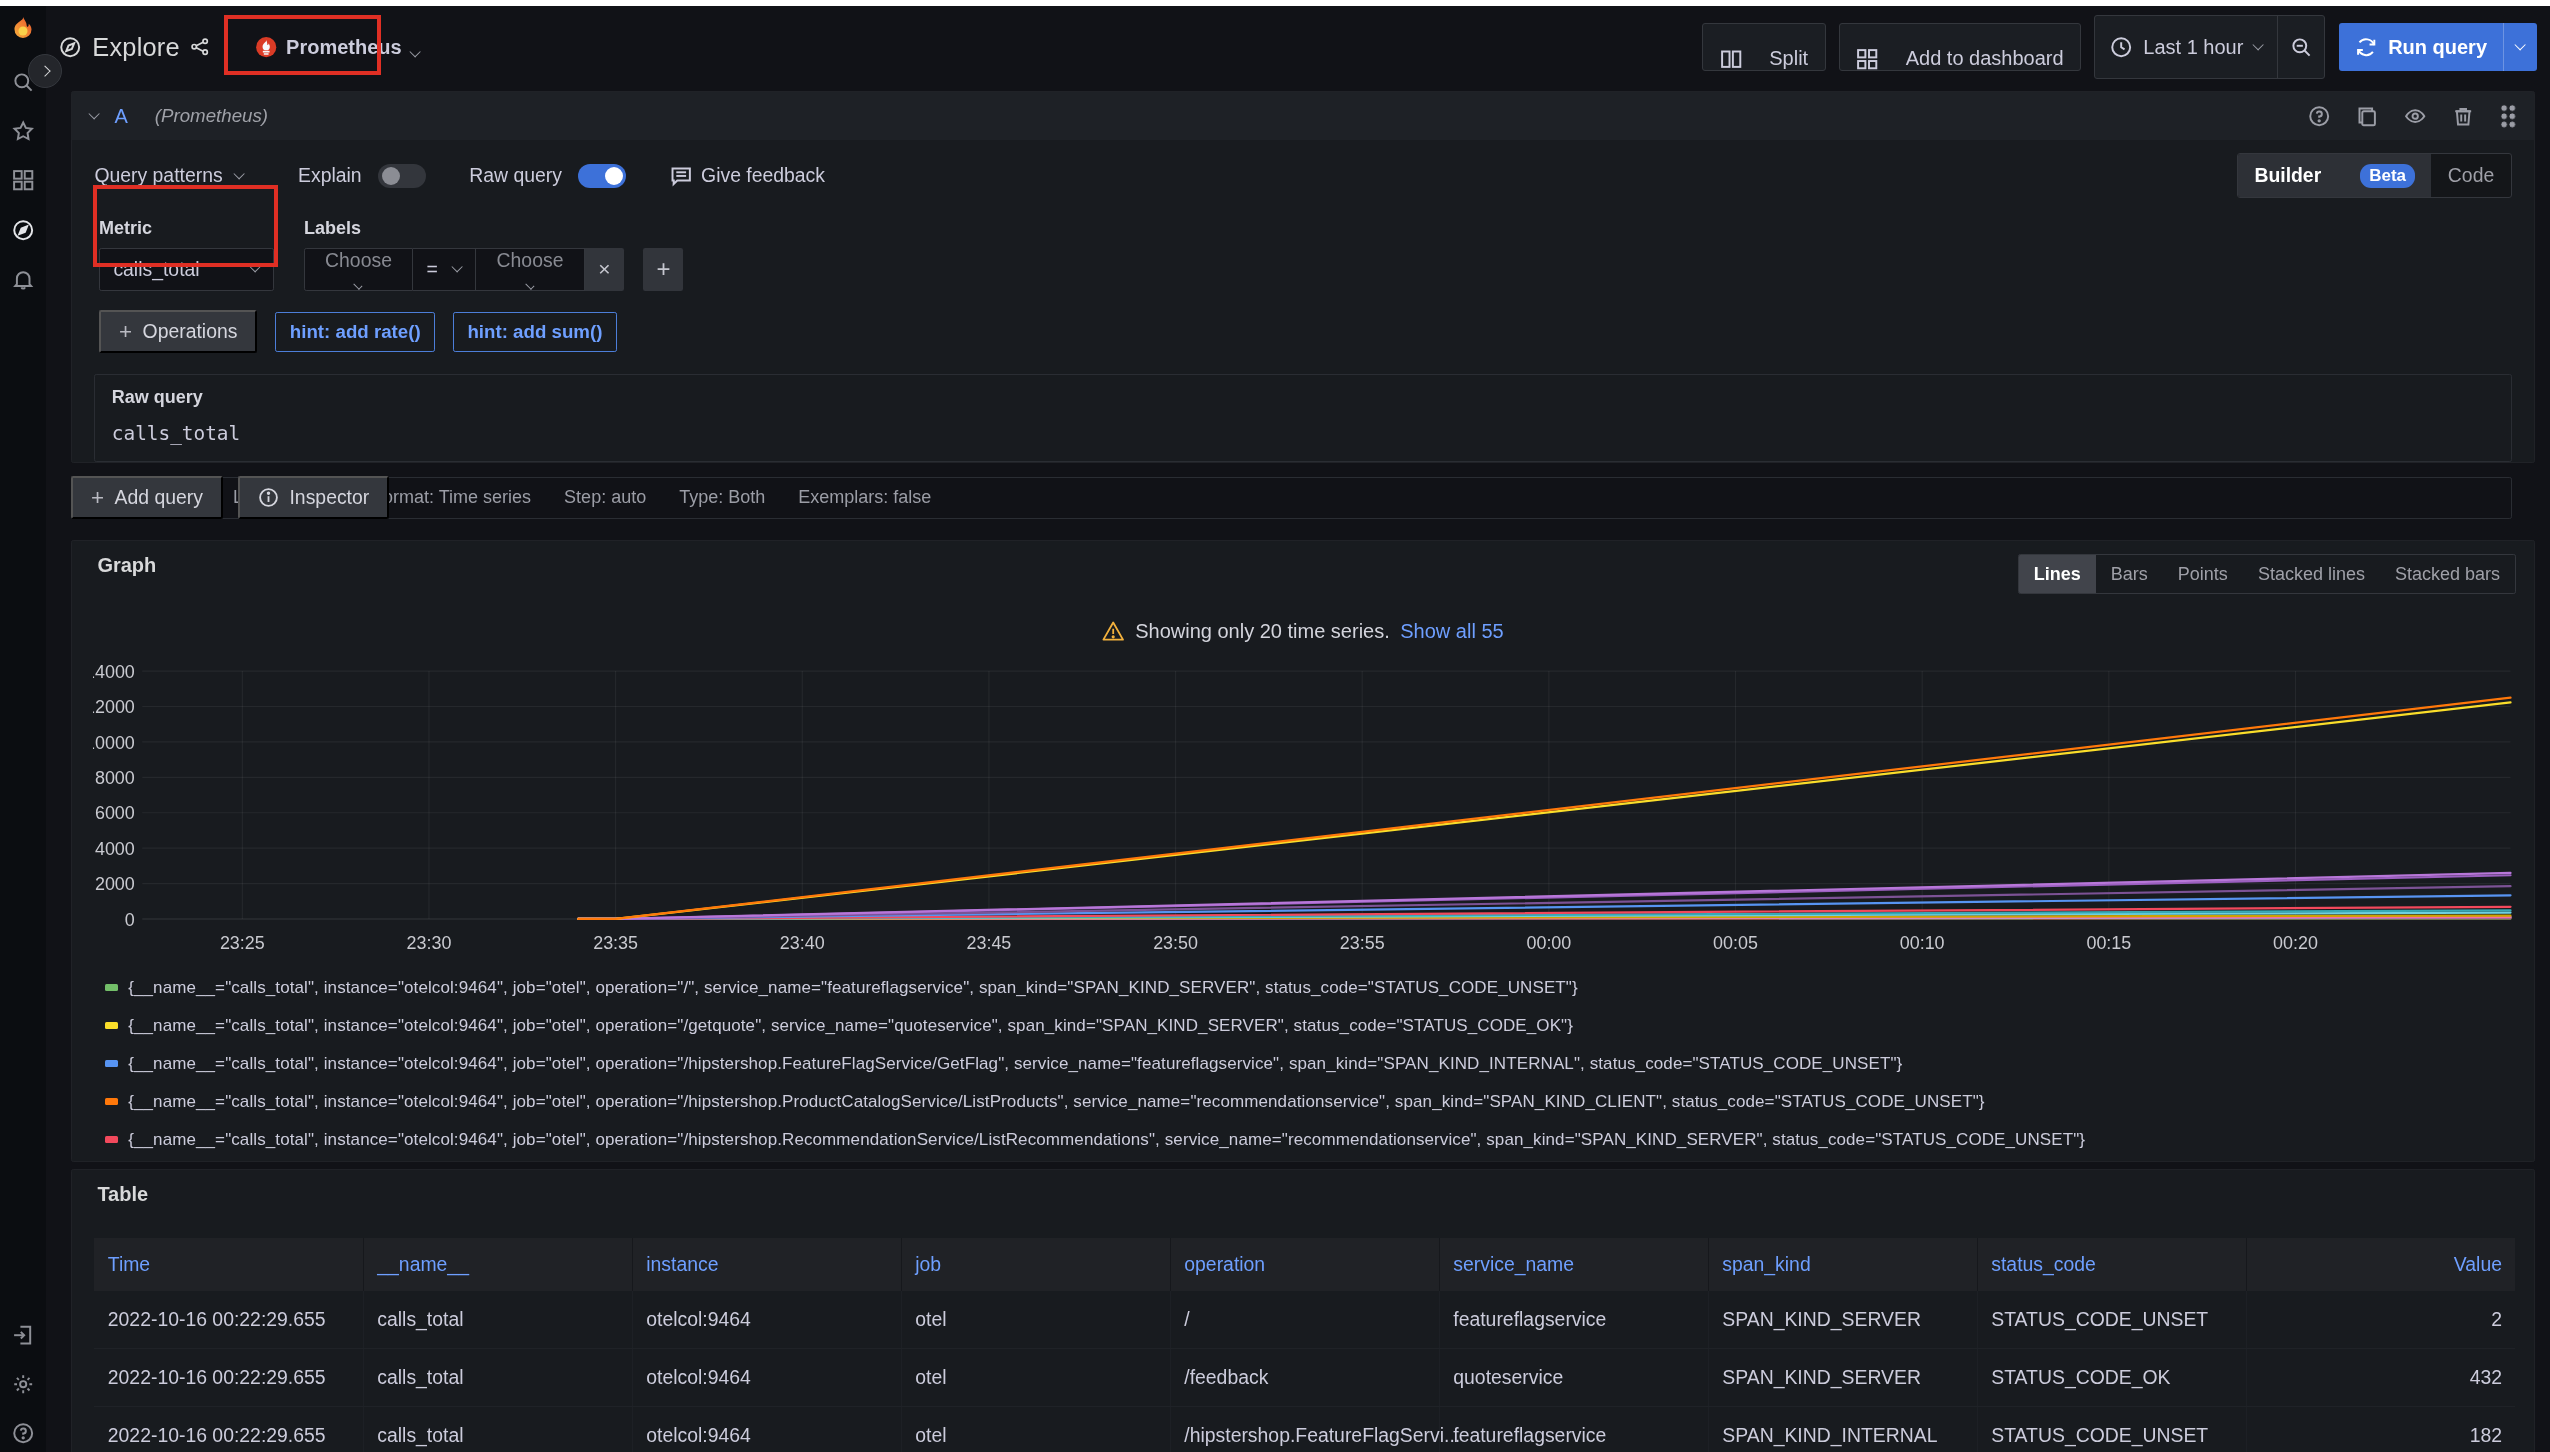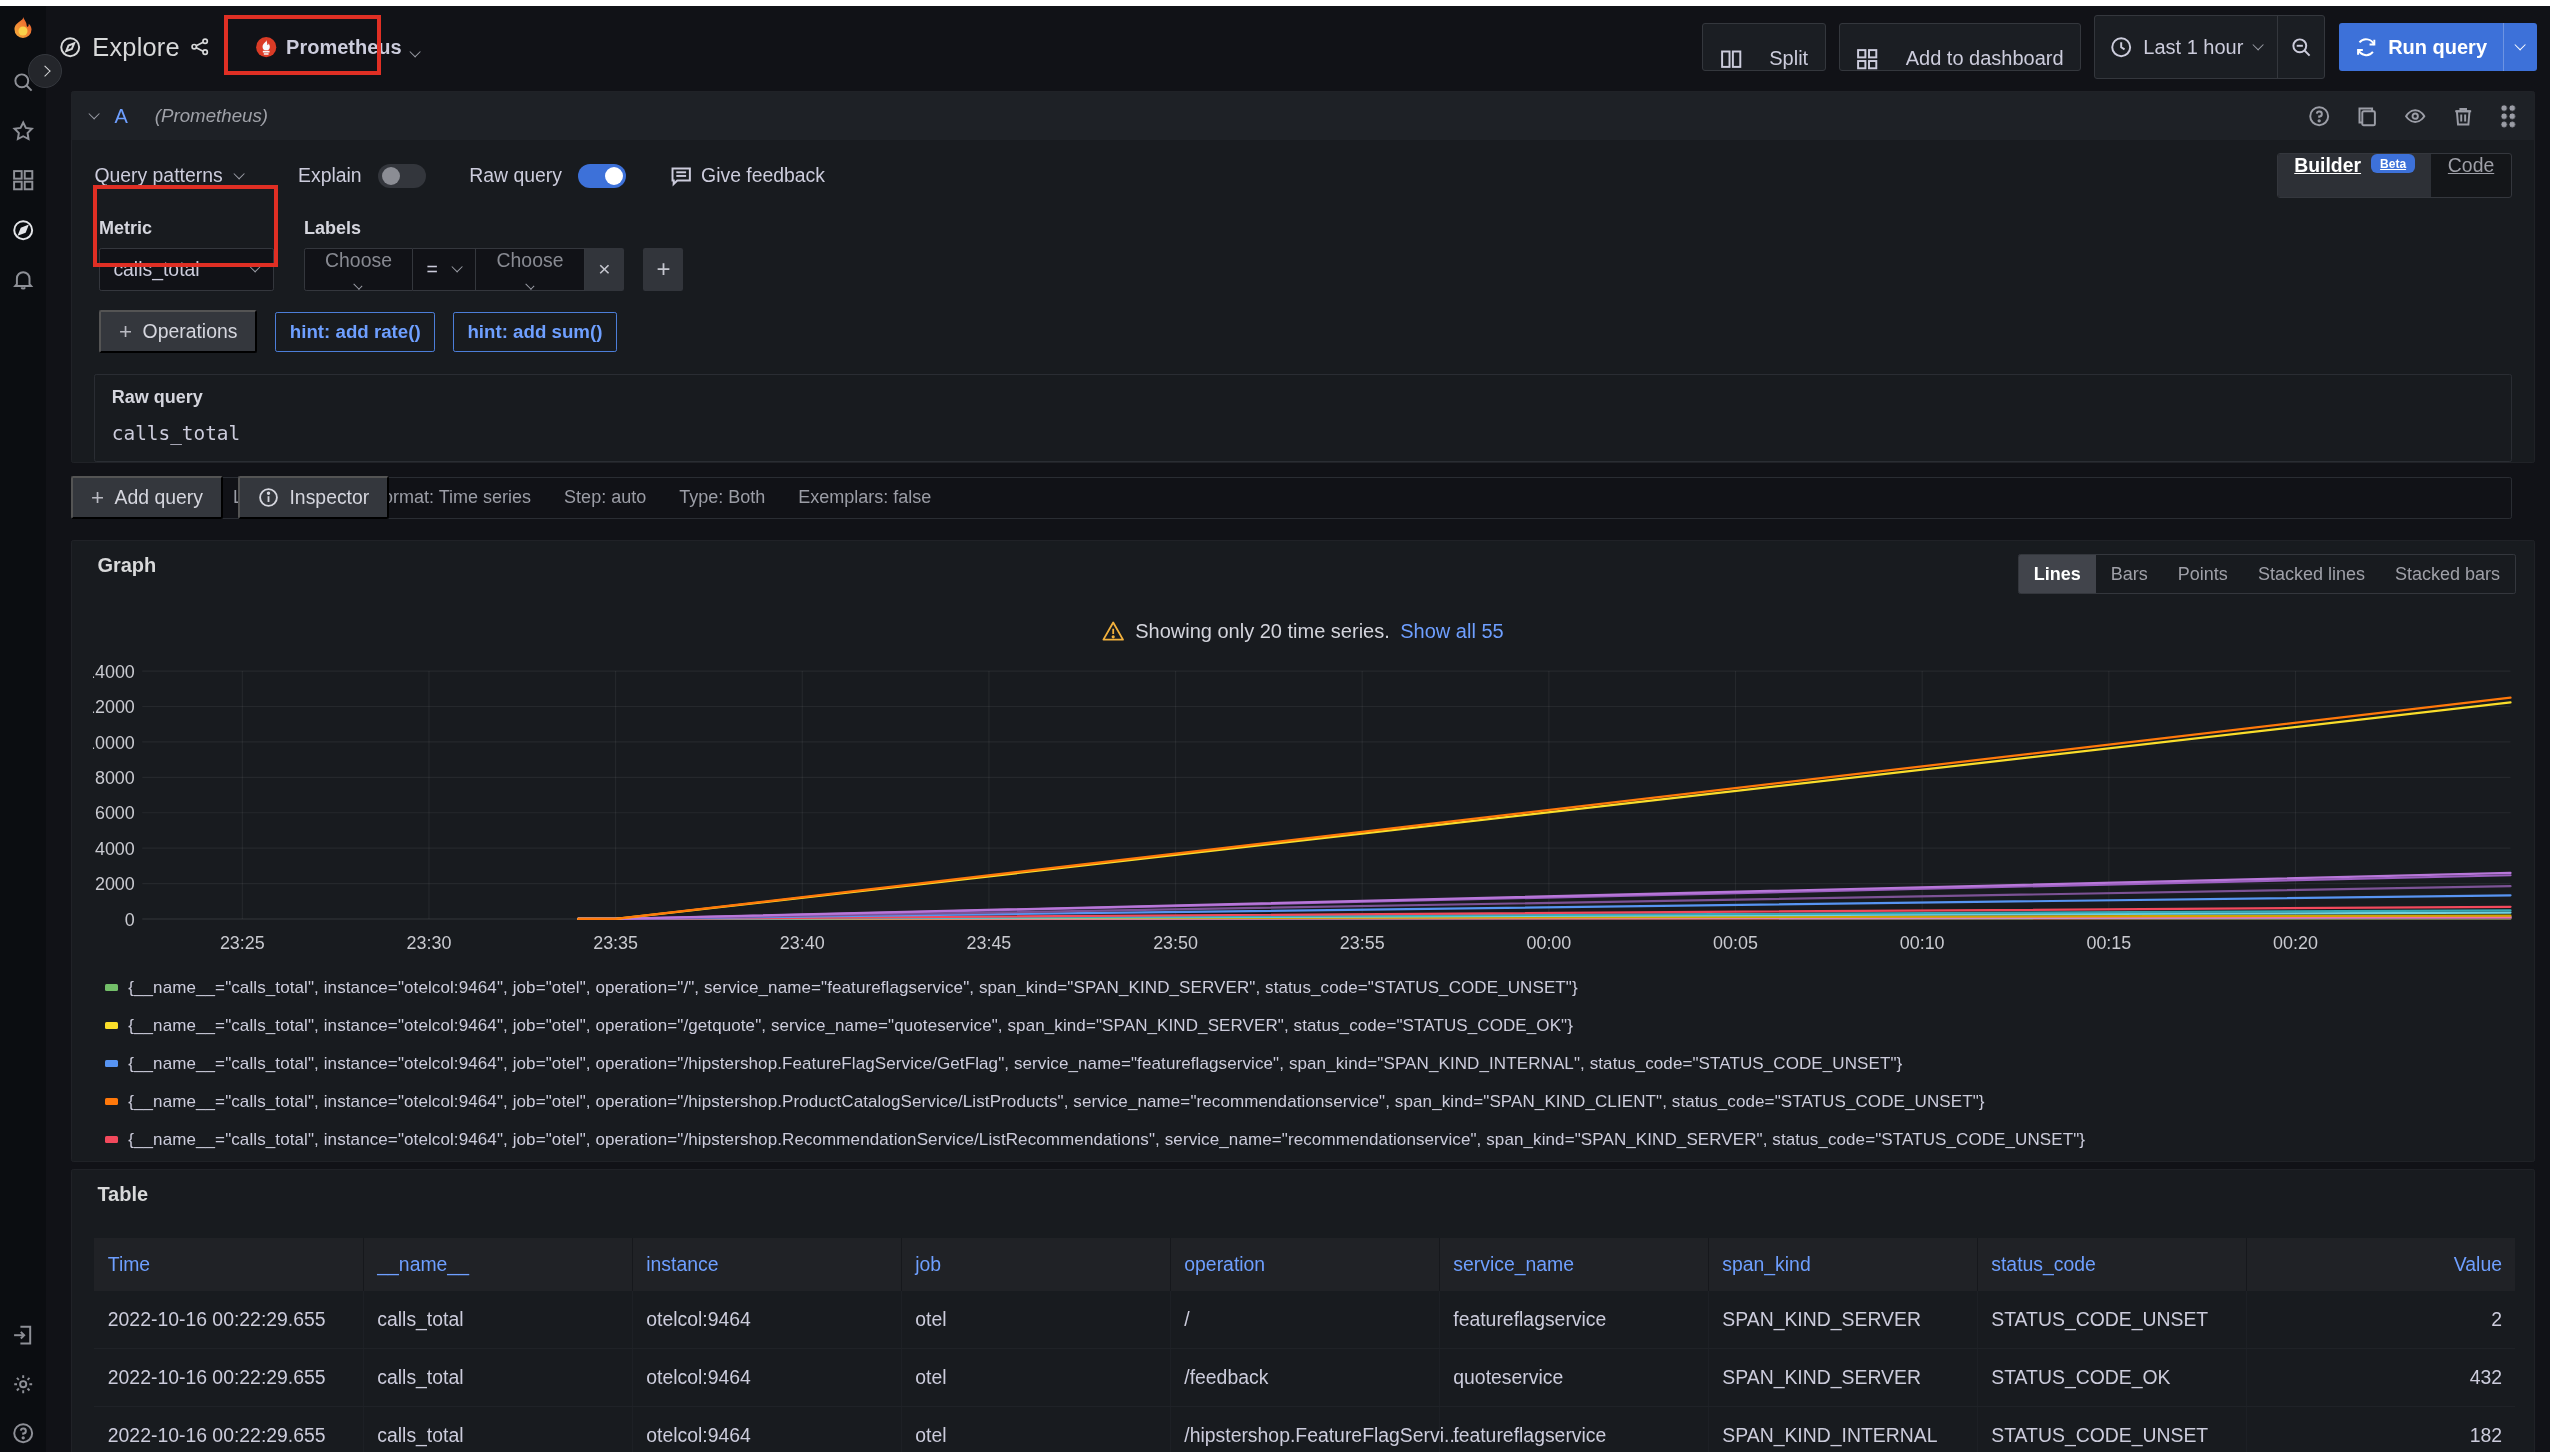--- a/index.html
+++ b/index.html
@@ -44,23 +44,23 @@
   .q-ref{color:var(--link); font-size:20px; font-weight:500;}
   .q-ds{color:#9fa1a8; font-size:18.7px; font-style:italic; margin-left:10.5px;}
   .q-head-icons{margin-left:auto; display:flex; align-items:center; gap:25.4px; color:#9b9da6;}
   .q-head-icons svg{width:22.4px; height:22.4px;}
   .q-toolbar{display:flex; align-items:center; gap:16.4px; padding:13.4px 22.4px 0 22.4px; font-size:19.4px;}
   .toggle{width:48px; height:24px; border-radius:12px; background:#33363c; position:relative;}
   .toggle .knob{position:absolute; top:3px; left:3.7px; width:18px; height:18px; border-radius:50%; background:#8b8d94;}
   .toggle.on{background:var(--blue);}
   .toggle.on .knob{left:auto; right:3.7px; background:#fff;}
   .seg-ctl{margin-left:auto; display:flex; border:0.7px solid var(--border2); border-radius:3px; background:#141619; overflow:hidden; height:45px;}
-  .seg{display:flex; align-items:flex-start; gap:10px; padding:0 16.4px; font-size:19.4px; color:#9fa0a8;text-decoration:underline;}
+  .seg{display:flex; align-items:center; gap:2px; padding:0 16.4px; font-size:19.4px; color:#9fa0a8;}
   .seg.active{background:#2d3036; color:#fff; font-weight:600;}
-  .beta{background:var(--blue); color:#fff; font-size:12px; font-weight:600; padding:2.2px 9px; border-radius:6px;}
+  .beta{background:var(--blue); color:#fff; font-size:17px; font-weight:600; padding:2.2px 9px; border-radius:11px;margin-left:37px;}
   .metric-row{display:flex; gap:30px; padding:19.4px 22.4px 0 27px;}
   .field-label{font-size:18px; font-weight:600; color:#d5d6de; margin-bottom:9px;}
   .select{height:43px; background:var(--select); border:0.7px solid var(--border2); border-radius:2.2px; display:flex; align-items:center; gap:13.4px; padding:0 13.4px; font-size:19.4px; color:var(--text);}
   .select .chev{color:#9b9da6;}
   .select.placeholder{color:#888a92;flex-direction:column;}
   .labels-strip{display:flex; align-items:stretch;}
   .x-seg{width:39px; background:#32353b; border-radius:0 2.2px 2.2px 0; display:flex; align-items:center; justify-content:center; font-size:21px; color:#c6c7cf;}
   .plus-btn{width:40px; height:43px; background:#32353b; border-radius:2.2px; display:flex; align-items:center; justify-content:center; font-size:24px; color:#c6c7cf; margin-left:19.4px;}
   .ops-row{display:flex; align-items:center; gap:18px; padding:19.4px 22.4px 0 27px;}
   .btn{height:43px; background:var(--btn); border-radius:2.2px; display:flex; align-items:center; gap:10.5px; padding:0 18px; font-size:19.4px; color:#d5d6de;}

